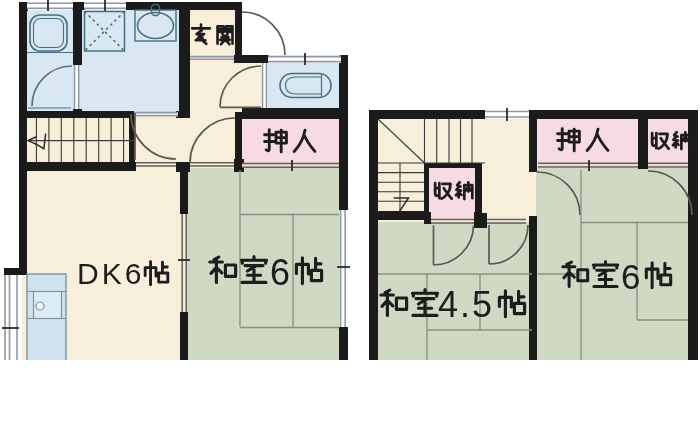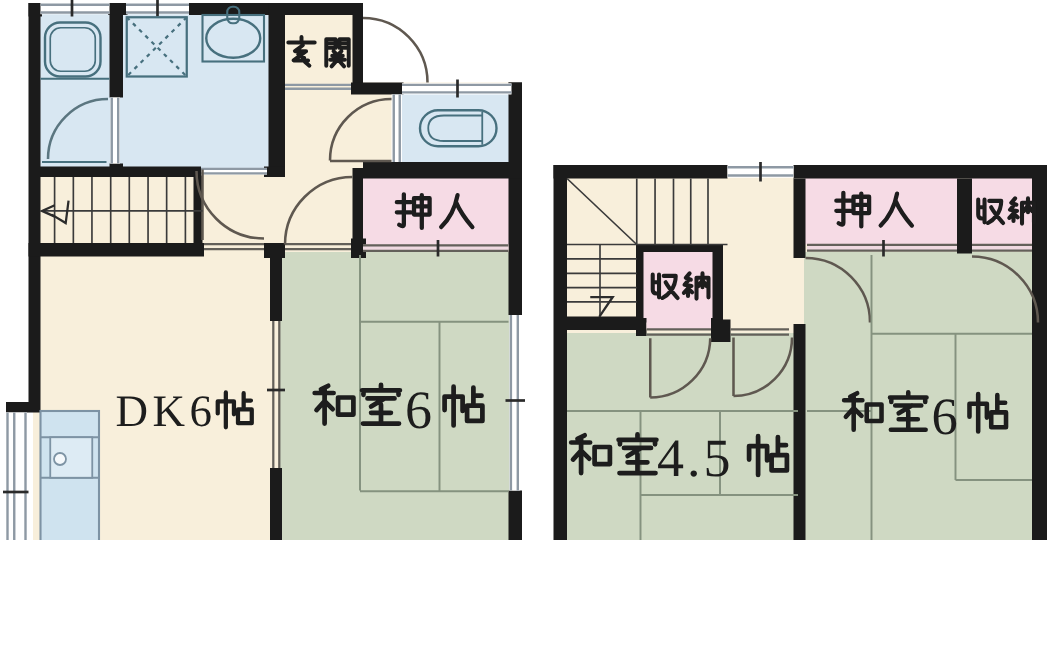--- a/index.html
+++ b/index.html
@@ -1,16 +1,16 @@
 <!DOCTYPE html>
 <html><head>
 <meta charset="utf-8">
 <style>
   html,body{margin:0;padding:0;background:#ffffff;}
-  #plan{width:700px;height:360px;position:relative;font-family:Liberation Serif, serif;}
+  #plan{width:700px;height:360px;position:relative;font-family:Liberation Sans, sans-serif;}
 </style>
 </head>
 <body>
 <div id="plan">
 <svg width="700" height="441" viewBox="0 0 700 441">
 <defs>
   <g id="g-gen" fill="none" stroke-linecap="round" stroke-linejoin="round">
     <path d="M50 3 V15 M10 20 H90 M54 28 L30 46 L64 46 L26 74 L70 74 M40 56 L58 66 M60 78 L74 90"></path>
   </g>
   <g id="g-kan" fill="none" stroke-linecap="round" stroke-linejoin="round">

